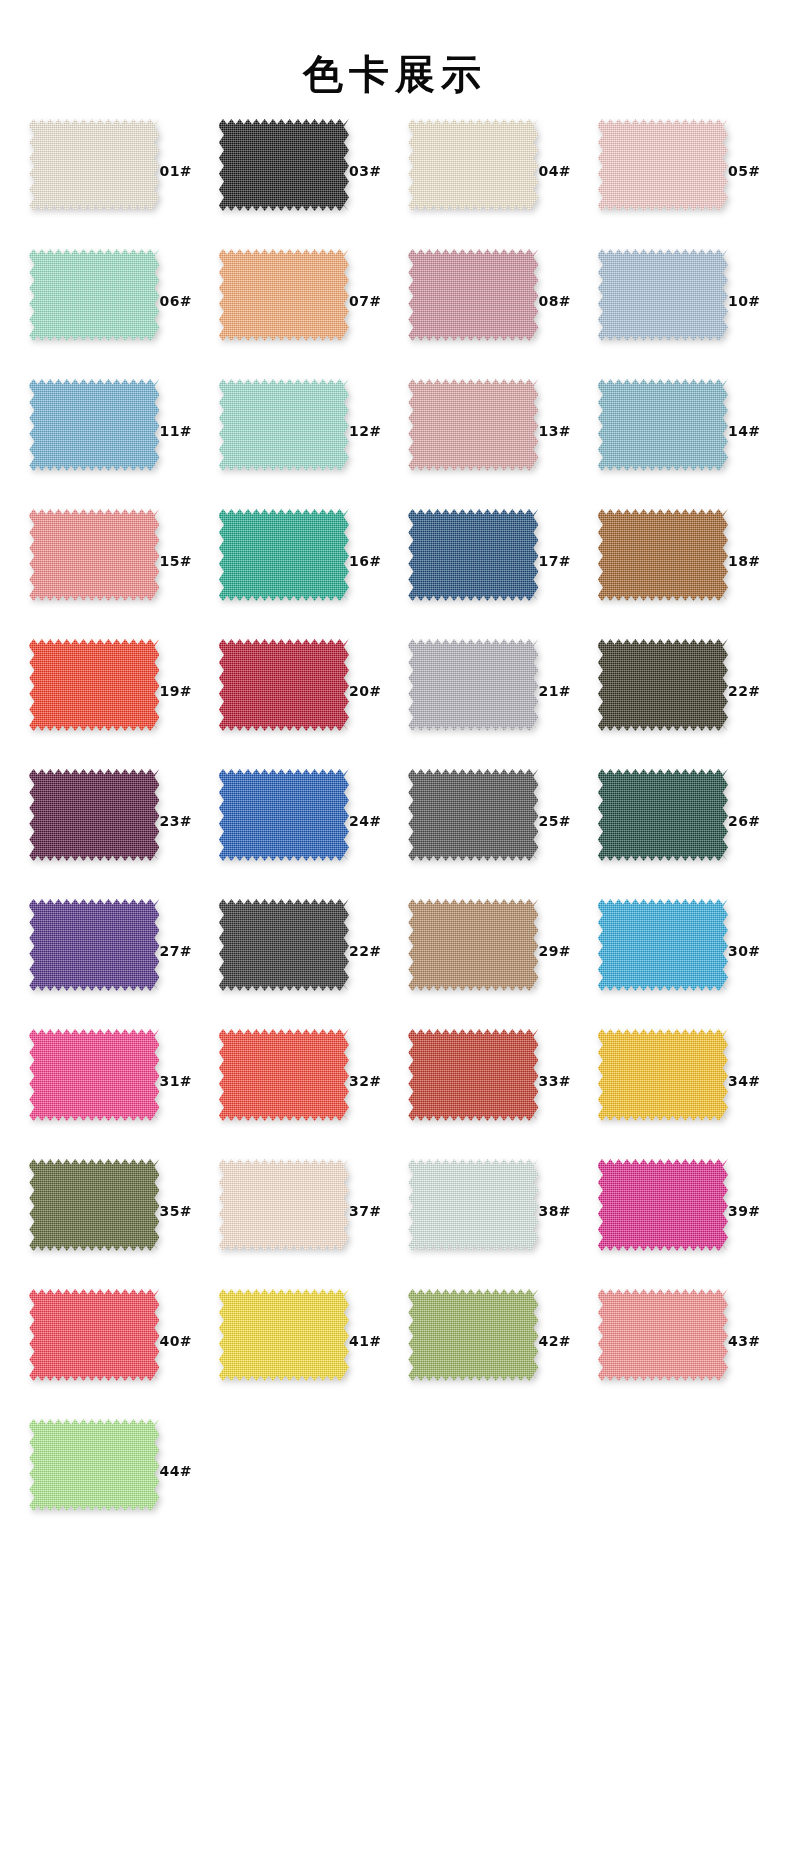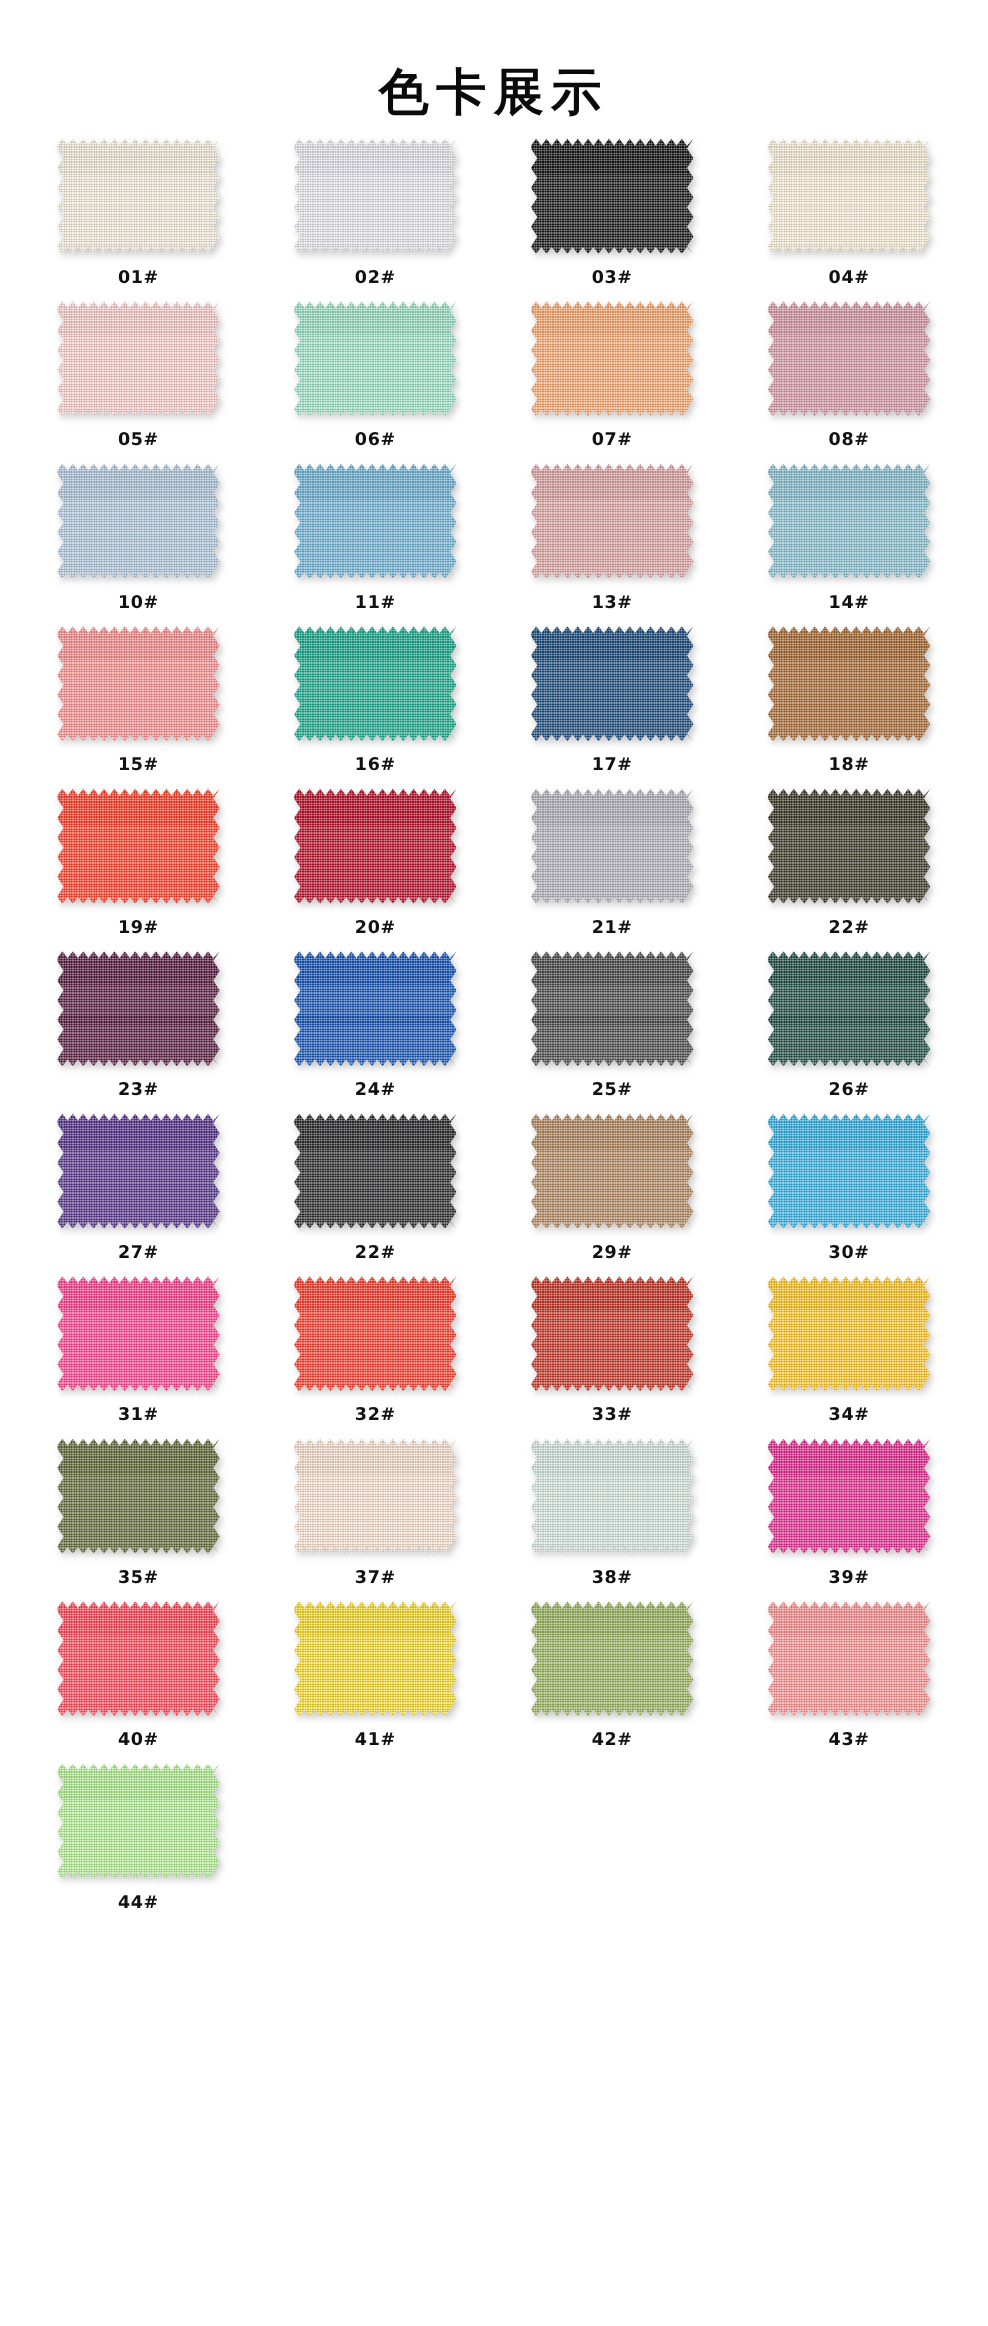--- a/index.html
+++ b/index.html
@@ -50,23 +50,22 @@
     width: 790px;
     padding: 0 16px;
     display: grid;
     grid-template-columns: repeat(4, 1fr);
     row-gap: 0px;
     column-gap: 0px;
   }
   .cell {
     height: 130px;
     display: flex;
-    flex-direction: column;
     align-items: center;
-    justify-content: flex-end;
+    justify-content: center;
   }
   .swatch-holder {
     width: 130px;
     height: 92px;
     position: relative;
     filter: drop-shadow(2px 3px 3px rgba(0,0,0,0.22));
   }
   
   .swatch {
     position: absolute;
@@ -142,26 +141,20 @@
 
 <div class="swatch-grid" id="grid">
     <div class="cell">
       <div class="swatch-holder">
         <div class="swatch" style="background: rgb(239, 231, 216);"></div>
       </div>
       <div class="swatch-label">01#</div>
     </div>
     <div class="cell">
       <div class="swatch-holder">
-        <div class="swatch" style="background: rgb(230, 230, 238);"></div>
-      </div>
-      <div class="swatch-label">02#</div>
-    </div>
-    <div class="cell">
-      <div class="swatch-holder">
         <div class="swatch" style="background: rgb(23, 23, 23);"></div>
       </div>
       <div class="swatch-label">03#</div>
     </div>
     <div class="cell">
       <div class="swatch-holder">
         <div class="swatch" style="background: rgb(242, 232, 210);"></div>
       </div>
       <div class="swatch-label">04#</div>
     </div>
@@ -196,20 +189,26 @@
       <div class="swatch-label">10#</div>
     </div>
     <div class="cell">
       <div class="swatch-holder">
         <div class="swatch" style="background: rgb(114, 180, 214);"></div>
       </div>
       <div class="swatch-label">11#</div>
     </div>
     <div class="cell">
       <div class="swatch-holder">
+        <div class="swatch" style="background: rgb(159, 223, 208);"></div>
+      </div>
+      <div class="swatch-label">12#</div>
+    </div>
+    <div class="cell">
+      <div class="swatch-holder">
         <div class="swatch" style="background: rgb(221, 166, 166);"></div>
       </div>
       <div class="swatch-label">13#</div>
     </div>
     <div class="cell">
       <div class="swatch-holder">
         <div class="swatch" style="background: rgb(130, 186, 203);"></div>
       </div>
       <div class="swatch-label">14#</div>
     </div>

